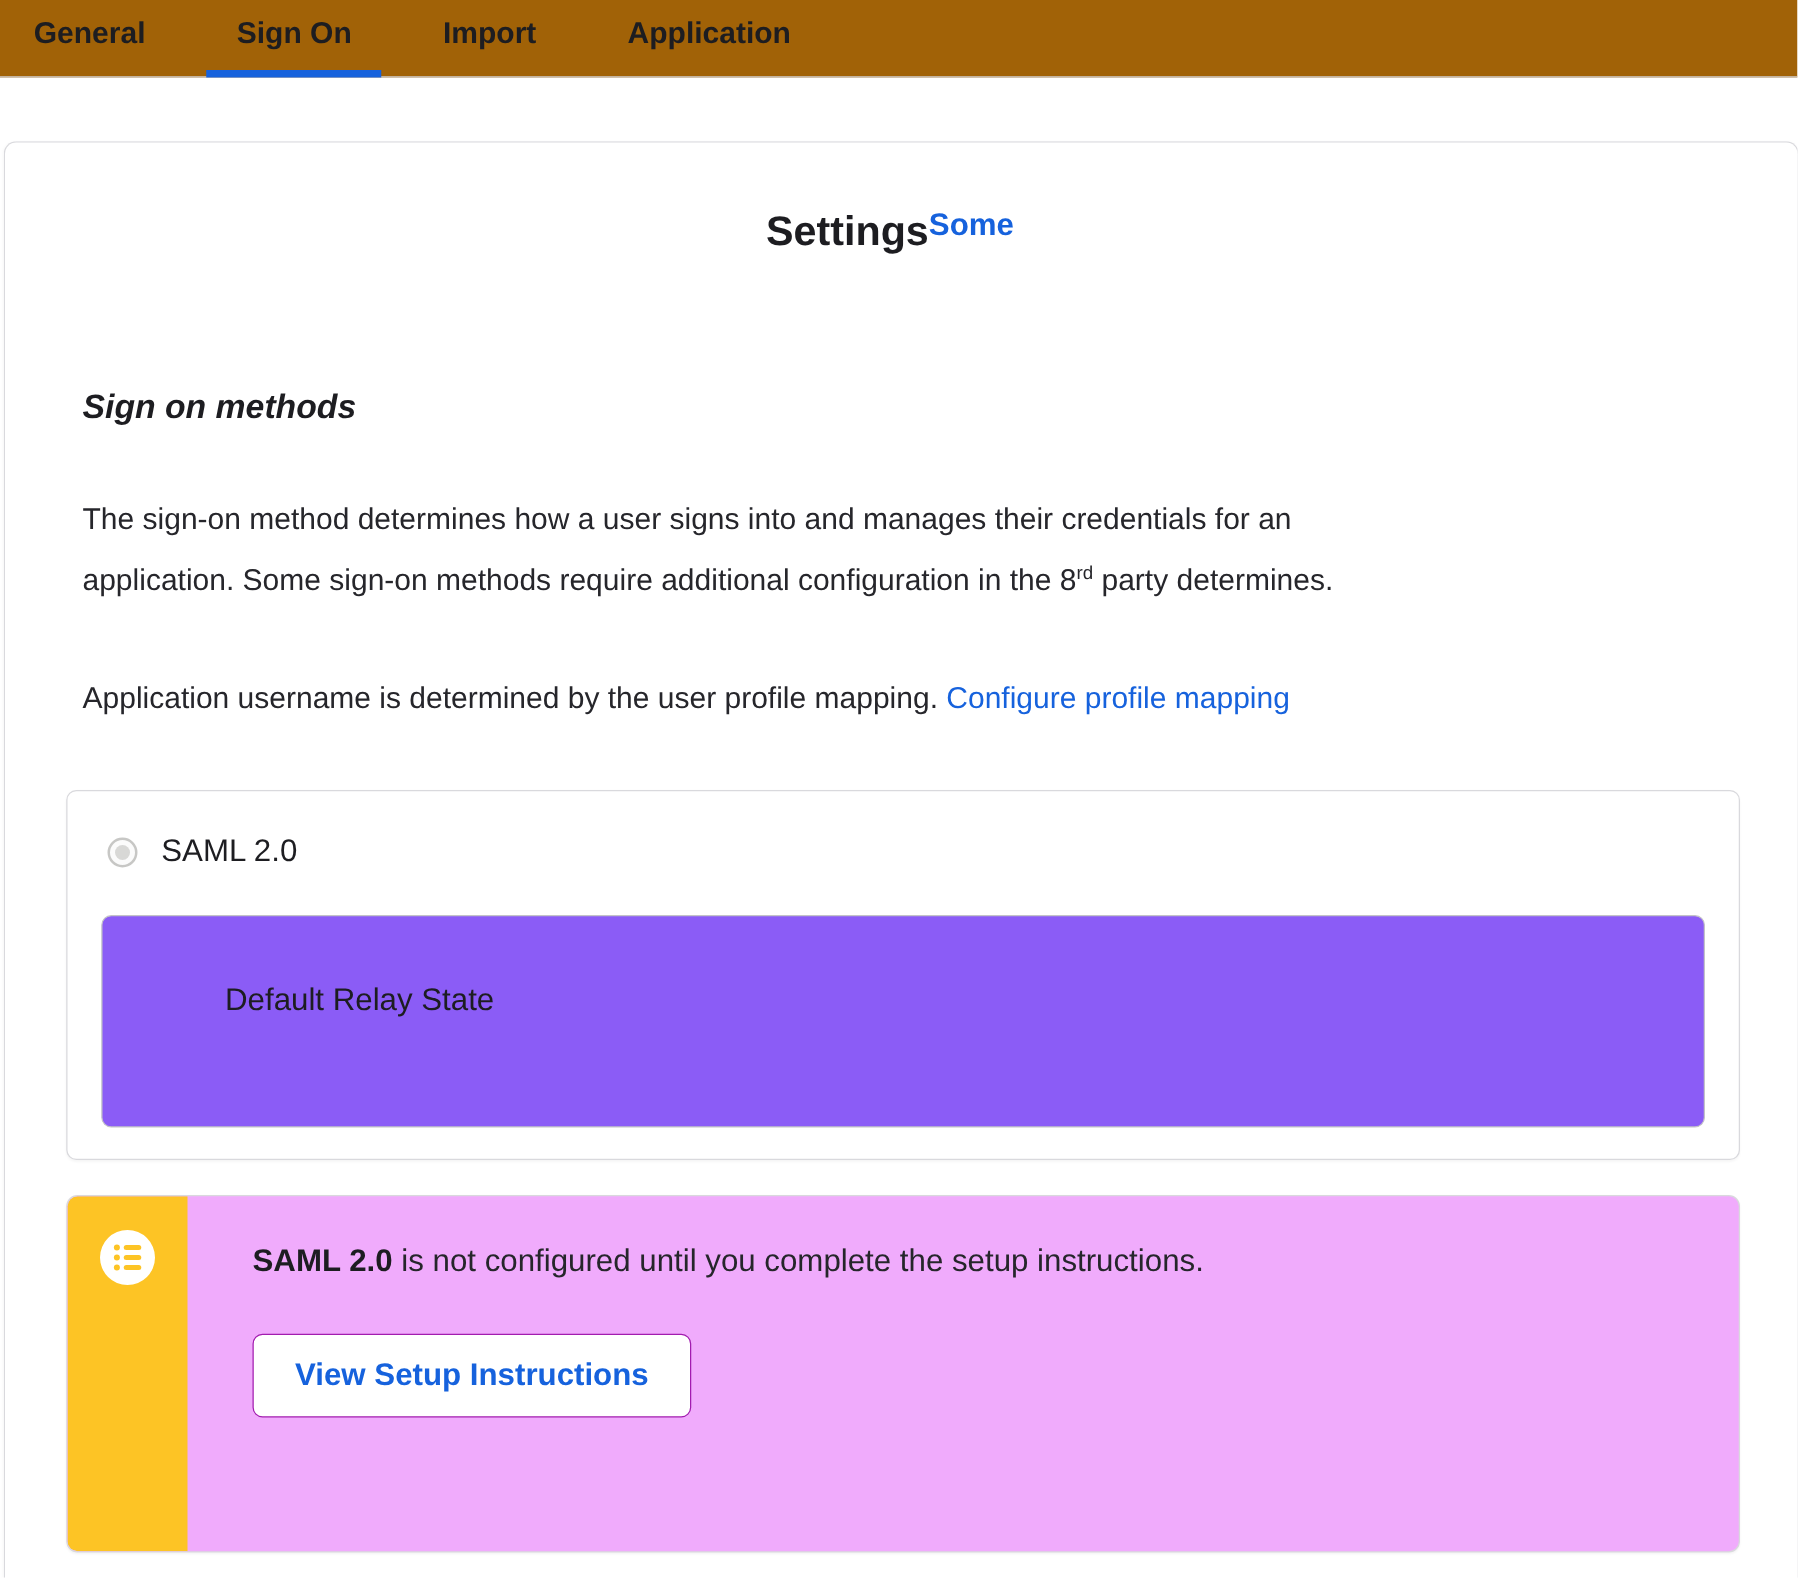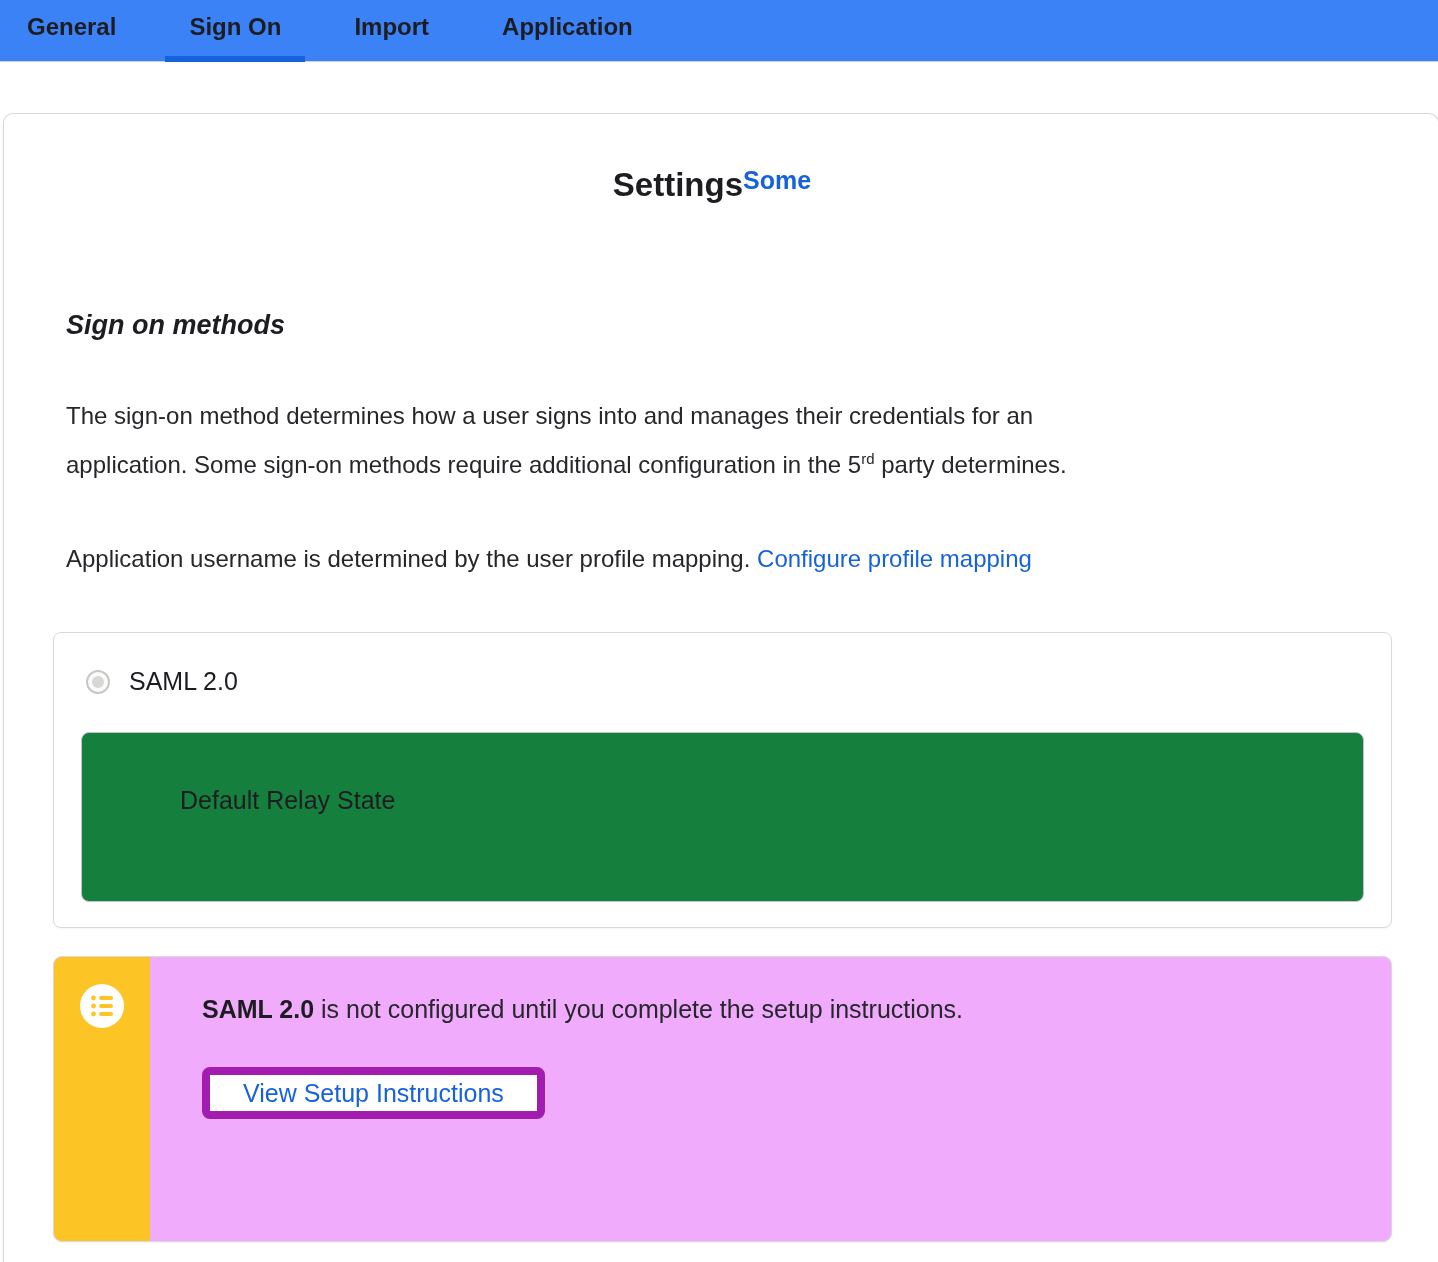--- a/index.html
+++ b/index.html
@@ -12,21 +12,21 @@
   }
   *{margin:0;padding:0;box-sizing:border-box;}
   html,body{background:#ffffff;}
   body{
     width:1438px;height:1262px;overflow:hidden;position:relative;
     font-family:"Liberation Sans",sans-serif;color:var(--body-ink);
   }
   
   .tabbar{
     display:flex;align-items:stretch;height:62px;
-    border-bottom:1px solid #cfcfd3;padding-left:3px;background:#3b82f6;
+    border-bottom:1px solid #cfcfd3;padding-left:3px;background:#a16207;
   }
   .tab{
     display:flex;align-items:center;justify-content:center;
     padding:0 24px;margin-right:25px;cursor:pointer;position:relative;
     font-size:24px;font-weight:700;color:var(--ink);padding-bottom:8px;
   }
   .tab.active::after{
     content:"";position:absolute;left:0;right:0;bottom:-1px;height:6px;
     background:var(--accent);
   }
@@ -71,43 +71,43 @@
     border:2px solid #c7c7c5;background:#fbfbfb;position:relative;
     flex:0 0 auto;cursor:default;
   }
   .radio::after{
     content:"";position:absolute;left:50%;top:50%;transform:translate(-50%,-50%);
     width:12px;height:12px;border-radius:50%;background:#d8d8d6;
   }
   .radio-label{font-size:25px;color:var(--ink);margin-left:19px;}
   .field-box{
     margin-top:36px;border:1px solid var(--border-mid);border-radius:8px;
-    height:170px;padding:53px 0 0 98px;background:#15803d;
+    height:170px;padding:53px 0 0 98px;background:#8b5cf6;
   }
   .field-label{font-size:25px;color:var(--ink);}
   
   .callout{
     position:relative;margin-top:28px;border:1px solid var(--border-light);
     border-radius:9px;background:#f0abfc;box-shadow:0 1px 2px rgba(0,0,0,0.05);
     min-height:286px;overflow:hidden;
   }
   .callout-stripe{
     position:absolute;left:0;top:0;bottom:0;width:96px;
     background:var(--warning);border-radius:8px 0 0 8px;
   }
   .callout-stripe svg{position:absolute;left:26px;top:27px;}
   .callout-body{margin-left:96px;padding:37px 40px 34px 52px;}
   .callout-msg{font-size:25px;color:var(--body-ink);line-height:30px;}
   .callout-msg b{font-weight:700;color:var(--ink);}
   .setup-btn{
     margin-top:43px;display:inline-flex;align-items:center;
-    height:52px;padding:0 33px;background:#fff;
-    border:8px solid #a21caf;border-radius:8px;cursor:pointer;
+    height:67px;padding:0 33px;background:#fff;
+    border:1px solid #a21caf;border-radius:8px;cursor:pointer;
     font-family:"Liberation Sans",sans-serif;
-    font-size:25px;font-weight:400;color:var(--accent);
+    font-size:25px;font-weight:700;color:var(--accent);
   }
   .metadata-line{font-size:25px;line-height:30px;color:var(--body-ink);margin-top:40px;}
 </style>
 </head>
 <body>
 
 <nav class="tabbar">
   <div class="tab">General</div>
   <div class="tab active">Sign On</div>
   <div class="tab">Import</div>
@@ -119,21 +119,21 @@
 
     <div class="card-header">
       <h1 class="card-title">Settings</h1>
       <a class="edit-link">Some</a>
     </div>
 
     <h2 class="section-heading">Sign on methods</h2>
 
     <p class="desc">
       <span>The sign-on method determines how a user signs into and manages their credentials for an</span><br>
-      <span>application. Some sign-on methods require additional configuration in the 5</span><sup>rd</sup><span> party determines.</span>
+      <span>application. Some sign-on methods require additional configuration in the 8</span><sup>rd</sup><span> party determines.</span>
     </p>
 
     <p class="desc2">
       <span>Application username is determined by the user profile mapping. </span><a class="text-link">Configure profile mapping</a>
     </p>
 
     <div class="saml-box">
       <div class="radio-row">
         <span class="radio"></span>
         <span class="radio-label">SAML 2.0</span>

